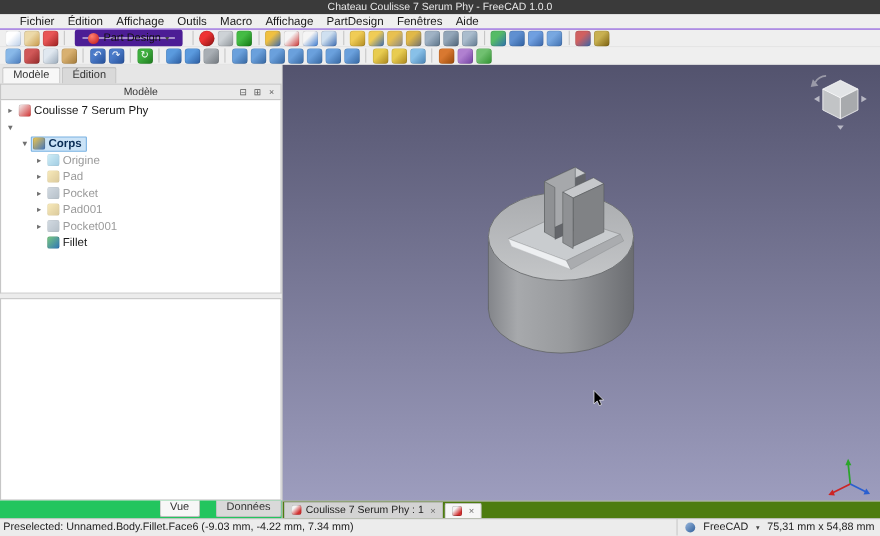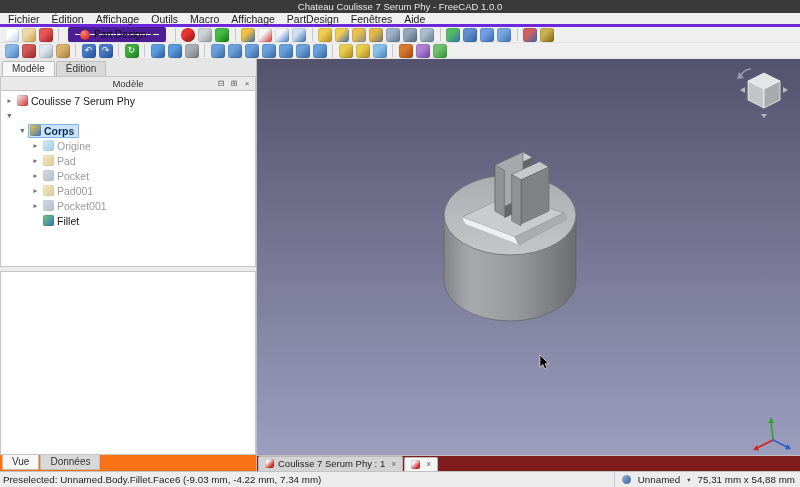--- a/index.html
+++ b/index.html
@@ -1,20 +1,20 @@
 <!DOCTYPE html>
 <html><head>
 <meta charset="utf-8">
 <style>
   * { box-sizing: border-box; margin: 0; padding: 0; }
   html,body { width:800px; height:487px; overflow:hidden; }
   body { font-family:"Liberation Sans", sans-serif; background:#ececec; position:relative; }
 
   .titlebar { height:13px; background:#3a3a3a; color:#e8e8e8; display:flex; align-items:center; justify-content:center; font-size:9.5px; }
-  .menubar { height:14px; background:#efefef; border-bottom:3px solid #6d28d9; display:flex; align-items:center; font-size:10.5px; color:#1a1a1a; padding-left:2px; }
+  .menubar { height:14px; background:#efefef; border-bottom:1px solid #6d28d9; display:flex; align-items:center; font-size:10.5px; color:#1a1a1a; padding-left:12px; }
   .menu-item { padding:0 6px; cursor:default; }
 
   .tbrow { height:16px; background:#efefef; border-bottom:1px solid #e3e3e3; display:flex; align-items:center; padding-left:3px; }
   .tbicon { width:14px; height:14px; border-radius:3px; margin:0 1.5px; display:inline-flex; align-items:center; justify-content:center; font-size:9px; line-height:1; color:#fff; flex:none; box-shadow: inset 0 0 0 0.5px rgba(0,0,0,.18); }
   .tbicon.round { border-radius:50%; }
   .tbsep { width:1px; height:13px; background:#c6c6c6; margin:0 4px; flex:none; }
   .combo { display:flex; align-items:center; height:15px; background:#ffffff; border:7px solid #4c1d95; border-radius:2px; margin:0 5px; padding:0 5px; font-size:10px; color:#111; gap:4px; flex:none; }
   .combo-icon { width:10px; height:10px; border-radius:50%; background: radial-gradient(circle at 35% 30%, #ff8070, #bf1515); flex:none; }
   .combo-caret { font-size:7px; color:#444; }
 
@@ -31,28 +31,28 @@
   .tree-row.bold { font-weight:bold; }
   .tree-row.disabled { color:#9b9b9b; }
   .tree-row.disabled .tree-icon { opacity:.45; }
   .tree-arrow { width:11px; font-size:7.5px; color:#707070; text-align:center; flex:none; }
   .tree-sel { display:inline-flex; align-items:center; gap:3px; padding:0 4px 0 1px; border:1px solid transparent; border-radius:1px; }
   .tree-sel.selected { background:#cbe3f7; border-color:#7ab2e2; }
   .tree-sel.selected .tree-label { color:#0a2d55; }
   .tree-icon { width:11px; height:11px; border-radius:2px; flex:none; box-shadow: inset 0 0 0 0.5px rgba(0,0,0,.2); }
   .hsplit { height:4px; background:#ececec; }
   .prop { flex:1; background:#ffffff; border:1px solid #c6c6c6; }
-  .btabs { height:16px; display:flex; align-items:flex-start; gap:1px; padding-left:2px; background:#f97316; }
+  .btabs { height:16px; display:flex; align-items:flex-start; gap:14px; padding-left:2px; background:#22c55e;justify-content:flex-end; }
   .btab { font-size:10px; padding:1px 9px 2px; border:1px solid #bdbdbd; border-top:none; background:#d9d9d9; color:#333; border-radius:0 0 2px 2px; }
   .btab.active { background:#f7f7f7; }
 
   .rightcol { flex:1; display:flex; flex-direction:column; min-width:0; }
   .viewport { flex:1; position:relative; overflow:hidden; }
   .viewport svg { position:absolute; inset:0; width:100%; height:100%; display:block; }
-  .doctabs { height:16px; background:#7f1d1d; border-top:1px solid #bdbdbd; display:flex; align-items:flex-end; gap:1px; padding-left:1px; }
+  .doctabs { height:16px; background:#4d7c0f; border-top:1px solid #bdbdbd; display:flex; align-items:flex-end; gap:1px; padding-left:1px; }
   .doctab { display:flex; align-items:center; gap:4px; font-size:9.5px; padding:1px 6px 2px; background:#d3d3d3; border:1px solid #b8b8b8; border-bottom:none; border-radius:2px 2px 0 0; color:#222; white-space:nowrap; }
   .doctab.active { background:#f6f6f6; }
   .doctab-icon { width:9px; height:9px; border-radius:2px; background:linear-gradient(135deg,#f4f4f4 30%,#d23030 75%); flex:none; box-shadow: inset 0 0 0 0.5px rgba(0,0,0,.25); }
   .doctab-close { font-size:8.5px; color:#666; margin-left:2px; }
 
   .statusbar { height:16px; background:#ececec; border-top:1px solid #c2c2c2; display:flex; align-items:center; justify-content:space-between; font-size:9.8px; color:#222; padding:0 5px 0 3px; }
   .status-right { display:flex; align-items:center; gap:7px; border-left:1px solid #c8c8c8; padding-left:7px; height:100%; }
   .gesture-icon { width:9px; height:9px; border-radius:50%; background:linear-gradient(135deg,#9ab8de,#2f5f9a); flex:none; }
   .caret { font-size:6.5px; color:#444; }
 </style>
@@ -317,17 +317,17 @@
           <span class="doctab-close">×</span>
         </div>
       </div>
   </div>
 </div>
 
 <div class="statusbar">
   <span>Preselected: Unnamed.Body.Fillet.Face6 (-9.03 mm, -4.22 mm, 7.34 mm)</span>
   <span class="status-right">
     <span class="gesture-icon"></span>
-    <span>Unnamed</span>
+    <span>FreeCAD</span>
     <span class="caret">▾</span>
     <span>75,31 mm x 54,88 mm</span>
   </span>
 </div>
 
 </body></html>

